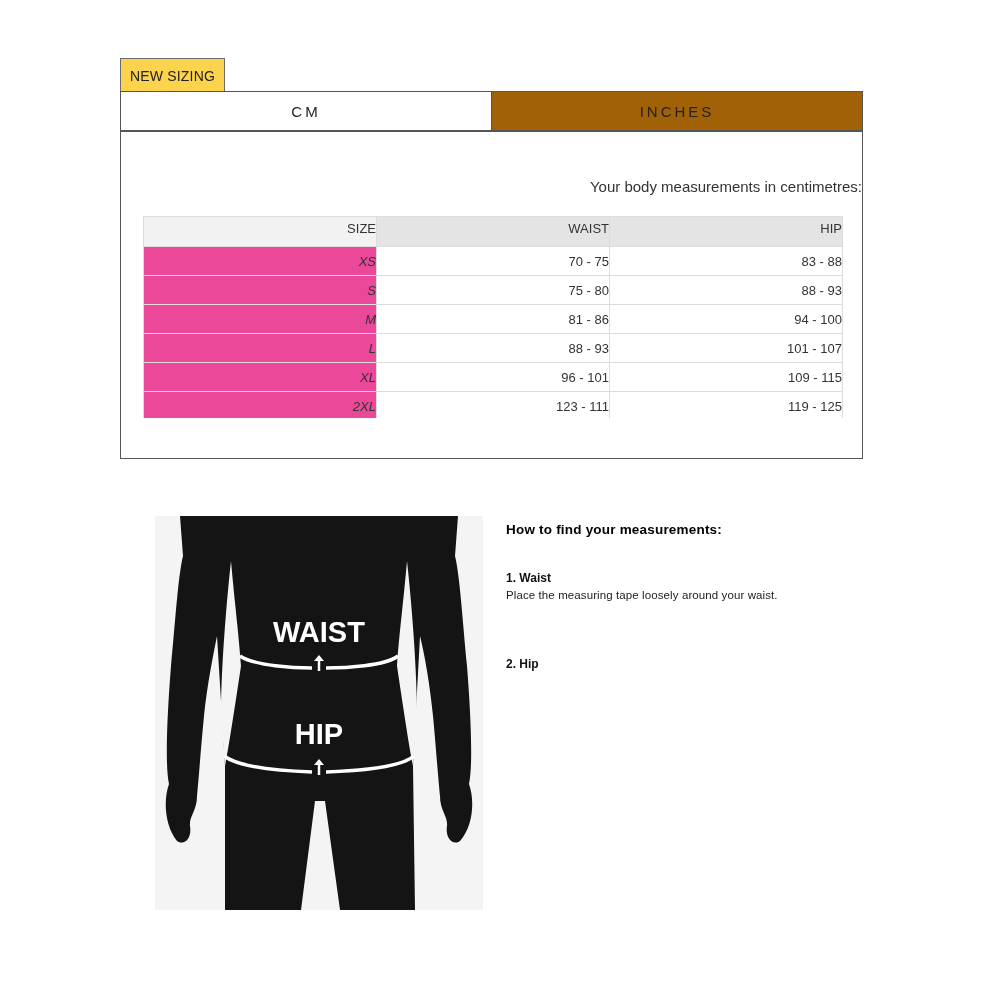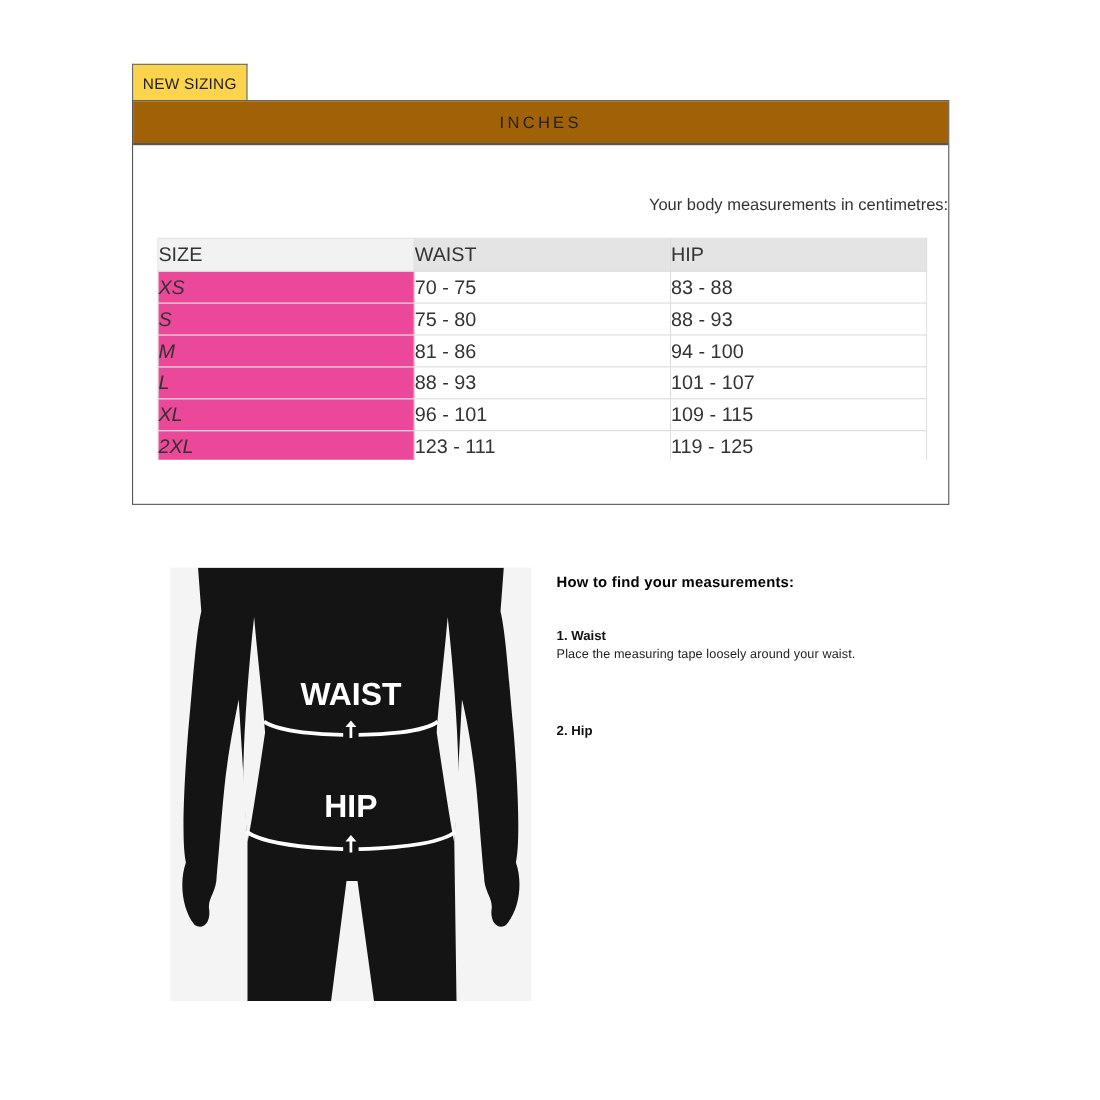--- a/index.html
+++ b/index.html
@@ -27,21 +27,21 @@
 
     .subtitle {
       position: absolute; left: 0; right: 0; top: 86px; text-align: right;
       font-size: 15px; color: #333;
     }
     .table-wrap {
       position: absolute; left: 22px; top: 124px; width: 700px; height: 202px; overflow: hidden;
     }
     table { width: 700px; border-collapse: collapse; table-layout: fixed; }
     th, td {
-      height: 29px; text-align: left; font-size: 18px; color: #333; font-weight: normal;
+      height: 29px; text-align: right; font-size: 13px; color: #333; font-weight: normal;
       border: 1px solid #dcdcdc;
     }
     th { background: #e4e4e4; height: 30px; vertical-align: top; padding-top: 4px; }
     th.size-col { background: #f2f2f2; }
     td.size-col { background: #ec4899; font-style: italic; }
     td { background: #fff; }
 
     .figure {
       position: absolute; left: 155px; top: 516px; width: 328px; height: 394px;
       background: #f4f4f4; overflow: hidden;
@@ -54,20 +54,21 @@
     .step-title { font-size: 12px; font-weight: bold; color: #111; }
     .step-text { font-size: 11.5px; color: #222; margin-top: 4px; letter-spacing: 0.1px; }
   </style>
 </head>
 <body>
 
 <div class="badge">NEW SIZING</div>
 
 <div class="panel">
   <div class="tabs">
+    <div class="tab active">CM</div>
     <div class="tab">INCHES</div>
   </div>
 
   <div class="subtitle">Your body measurements in centimetres:</div>
 
   <div class="table-wrap">
     <table>
       <thead>
         <tr>
           <th class="size-col">SIZE</th>

